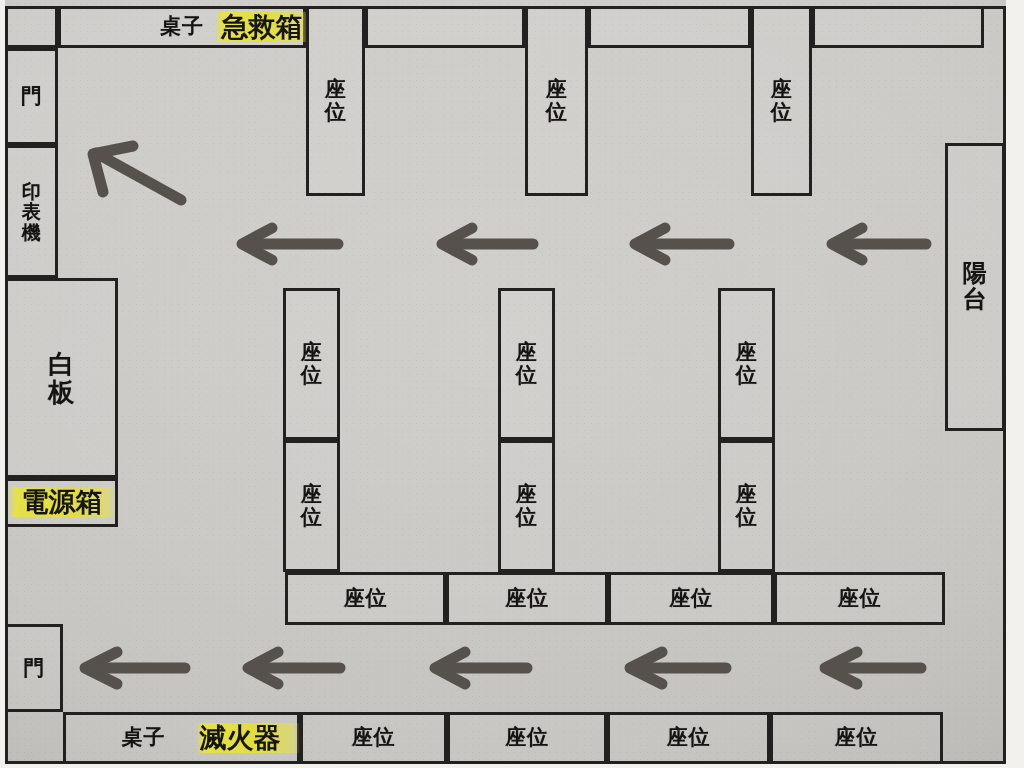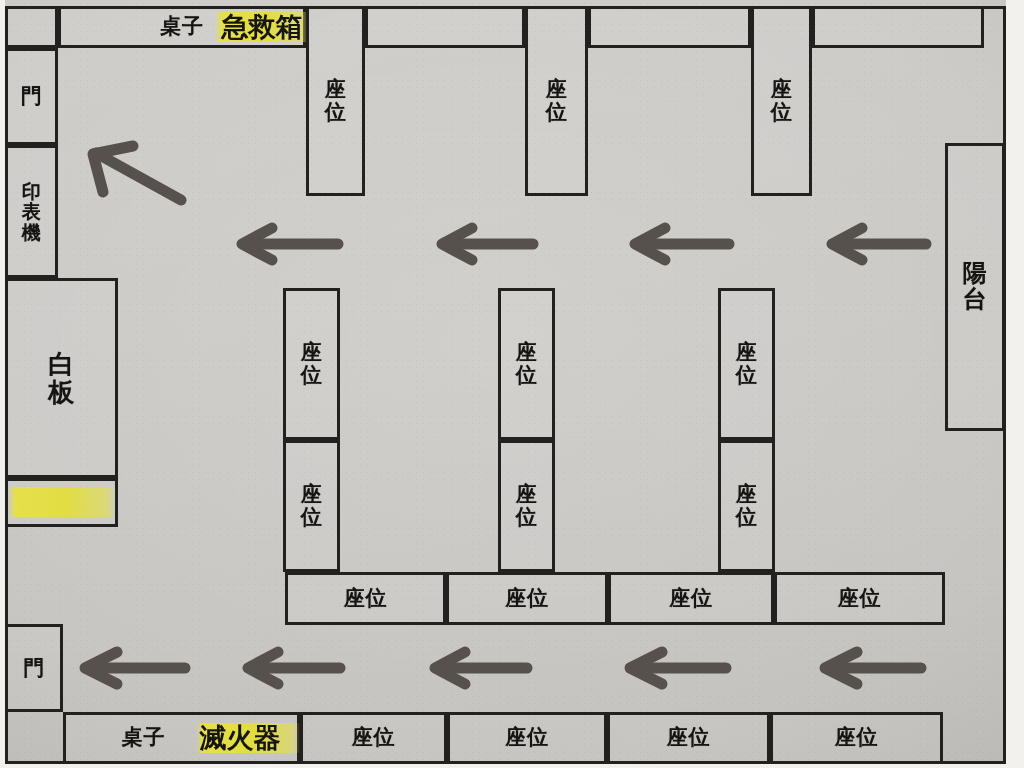--- a/index.html
+++ b/index.html
@@ -152,20 +152,21 @@
 表
 機</span>
   </div>
 
   <div class="box" style="left:5px;top:278px;width:113px;height:200px;">
     <span class="label-v" style="font-size:26px;">白
 板</span>
   </div>
   <div class="box" style="left:5px;top:478px;width:113px;height:49px;"></div>
   <div class="hl" style="left:8px;top:487px;width:108px;height:30px;"></div>
+  <div class="hl-text" style="left:8px;top:487px;width:108px;height:30px;">電源箱</div>
 
   <div class="box" style="left:945px;top:143px;width:60px;height:288px;">
     <span class="label-v" style="font-size:24px;">陽
 台</span>
   </div>
 
   <div class="box" style="left:306px;top:6px;width:59px;height:190px;">
     <span class="label-v">座
 位</span>
   </div>

